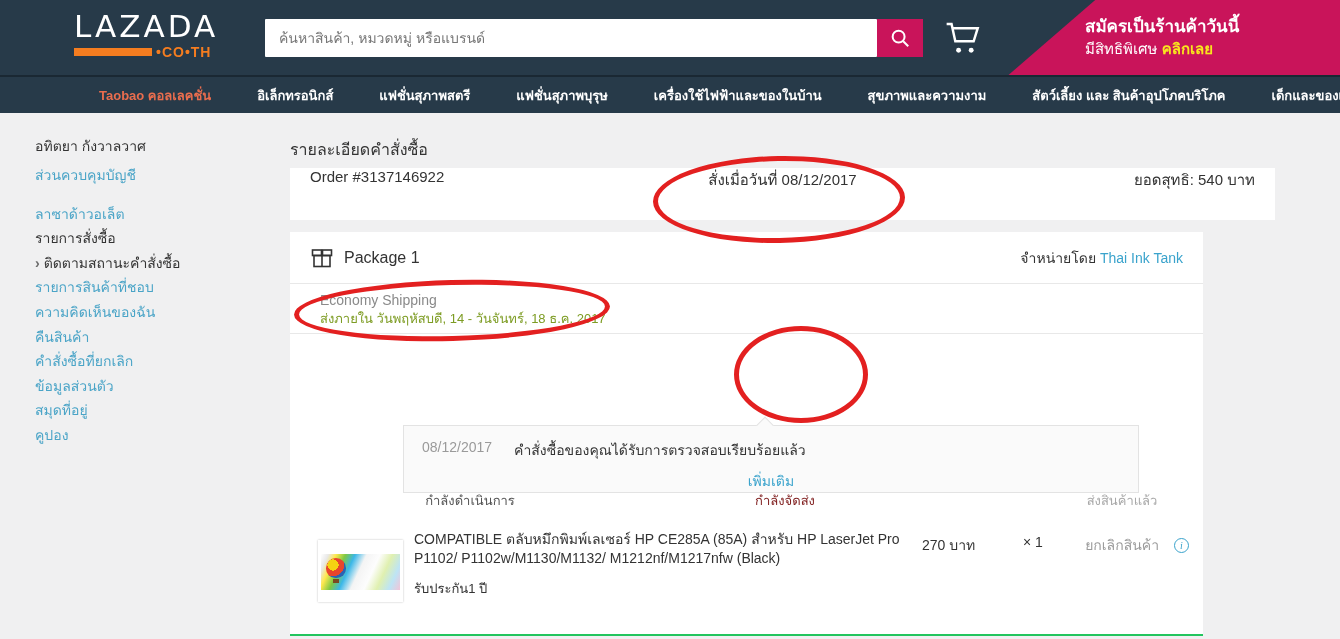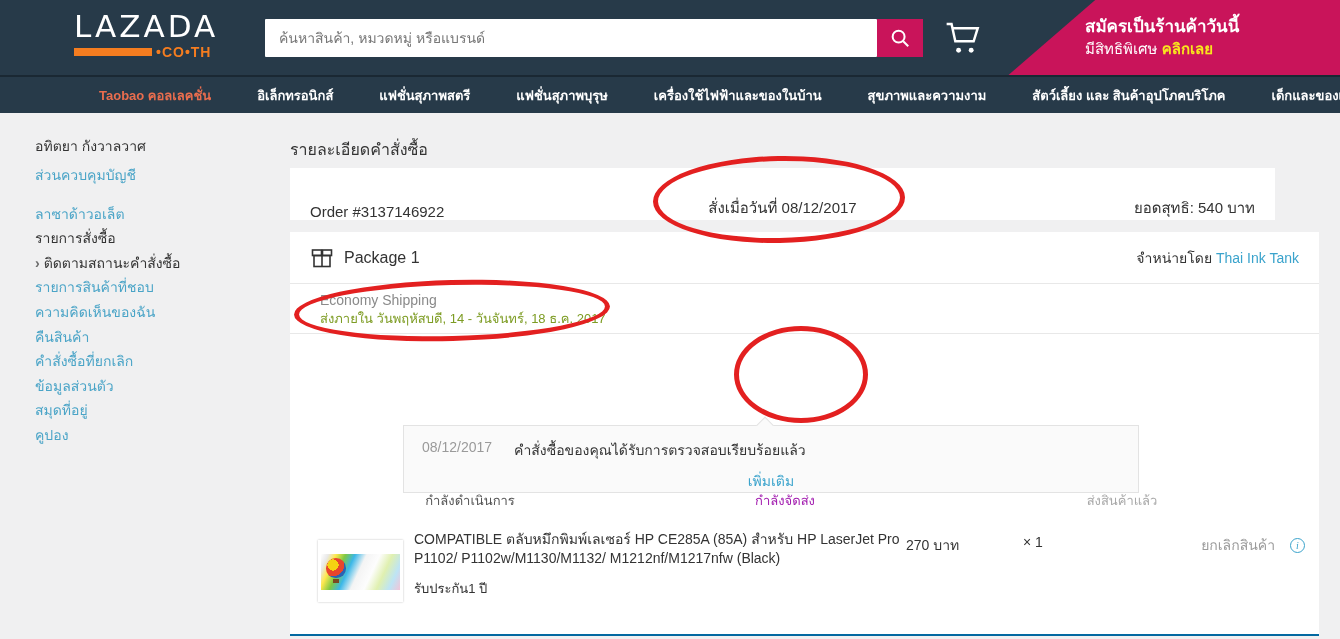--- a/index.html
+++ b/index.html
@@ -33,67 +33,67 @@
   .sidebar { position:absolute; left:35px; top:136px; width:240px; font-size:14px; }
   .side-user { color:#333; line-height:20px; margin-bottom:7px; }
   .side-link { display:block; color:#4aa4c7; text-decoration:none; line-height:24.6px; cursor:pointer; }
   .side-link.first { margin-bottom:14px; }
   .side-plain { color:#333; line-height:24.6px; }
   .side-active { color:#333; line-height:24.6px; cursor:pointer; }
   .side-active .chev { color:#6d6d6d; font-weight:bold; margin-right:4px; }
 
   
   .page-title { position:absolute; left:290px; top:137px; font-size:16px; color:#333; }
-  .order-panel { position:absolute; left:290px; top:168px; width:985px; height:52px; background:#fff; display:flex; align-items:flex-end; padding:0 20px; }
+  .order-panel { position:absolute; left:290px; top:168px; width:985px; height:52px; background:#fff; display:flex; align-items:flex-start; padding:0 20px; }
   .order-col { flex:1; font-size:15px; color:#333; }
   .order-col.center { text-align:center; }
   .order-col.right { text-align:right; }
 
-  .package-panel { position:absolute; left:290px; top:232px; width:1029px; height:404px; background:#fff; border-bottom:2px solid #0369a1;text-decoration:underline; }
+  .package-panel { position:absolute; left:290px; top:232px; width:913px; height:404px; background:#fff; border-bottom:2px solid #22c55e;text-decoration:underline; }
   .pkg-head { position:absolute; top:0; left:0; right:0; height:52px; border-bottom:1px solid #e8e8e8; display:flex; align-items:center; padding:0 20px; }
   .pkg-title { font-size:16px; color:#333; margin-left:10px; }
   .pkg-right { margin-left:auto; font-size:14px; color:#333; }
   .seller-link { color:#3aa3cc; text-decoration:none; cursor:pointer; }
 
   .ship-block { position:absolute; top:52px; left:0; right:0; height:50px; border-bottom:1px solid #e8e8e8; padding:7px 0 0 30px; }
   .ship-method { font-size:14px; color:#8a8a8a; line-height:19px; }
   .ship-eta { font-size:13px; color:#7d9c23; line-height:17px; }
 
   
   .tracker { position:absolute; top:102px; left:0; right:0; height:90px; }
   .seg { position:absolute; border-radius:3px; }
   .seg.done { left:180px; top:141px; width:315px; height:5px; background:#7d9c23; }
   .seg.todo { left:495px; top:142px; width:337px; height:4px; background:#e2e2e2; }
   .node-done { position:absolute; left:171px; top:134px; width:18px; height:18px; border-radius:50%; background:#7d9c23; }
   .node-current { position:absolute; left:481px; top:129px; width:28px; height:28px; border-radius:50%; background:#fff; border:7px solid #7d9c23; }
   .node-todo { position:absolute; left:825px; top:136px; width:14px; height:14px; border-radius:50%; background:#d9d9d9; }
   .step-label { position:absolute; top:156px; transform:translateX(-50%); font-size:13px; white-space:nowrap; }
   .step-label.s0 { left:180px; color:#555; }
-  .step-label.s1 { left:495px; color:#a21caf; }
+  .step-label.s1 { left:495px; color:#7f1d1d; }
   .step-label.s2 { left:832px; color:#a8a8a8; }
 
   
   .status-box { position:absolute; left:113px; top:193px; width:736px; height:68px; background:#fafafa; border:1px solid #e3e3e3; border-radius:0; }
   .status-caret { position:absolute; left:355px; top:-7px; width:12px; height:12px; background:#fafafa; border-left:1px solid #e3e3e3; border-top:1px solid #e3e3e3; transform:rotate(45deg); }
   .status-row { display:flex; padding:13px 18px 0 18px; font-size:14px; }
   .status-date { color:#9a9a9a; margin-right:22px; white-space:nowrap; }
   .status-msg { color:#333; }
   .status-more { display:block; text-align:center; margin-top:9px; color:#3aa3cc; font-size:14px; text-decoration:none; cursor:pointer; }
 
   
   .product-row { position:absolute; top:294px; left:0; right:0; height:100px; }
   .thumb { position:absolute; left:28px; top:14px; width:85px; height:62px; background:#fff; box-shadow:0 0 2px rgba(0,0,0,.25); cursor:pointer; overflow:hidden; }
   .thumb-stripes { position:absolute; left:3px; top:14px; right:3px; height:36px;
     background:linear-gradient(115deg,#fff 0%,#e8e8e8 8%,#ffe84d 16%,#7ec843 26%,#3bb7e8 36%,#f4f4f4 48%,#fdfdfd 62%,#e0f0b0 75%,#bde4f5 88%,#f2c4d8 100%); }
   .thumb-balloon { position:absolute; left:8px; top:18px; width:20px; height:20px;
     background:radial-gradient(circle at 35% 35%, #f5d312 0 30%, #e8452c 31% 60%, #2a63b5 61% 100%); border-radius:50% 50% 46% 46%; }
   .thumb-basket { position:absolute; left:15px; top:39px; width:6px; height:4px; background:#7a4a21; }
   .prod-title { position:absolute; left:124px; top:4px; width:490px; font-size:14px; color:#333; line-height:19px; cursor:pointer; }
   .prod-warranty { position:absolute; left:124px; top:52px; font-size:13px; color:#333; }
-  .prod-price { position:absolute; left:616px; top:8px; font-size:14px; color:#333; }
+  .prod-price { position:absolute; left:632px; top:8px; font-size:14px; color:#333; }
   .prod-qty { position:absolute; left:733px; top:8px; font-size:14px; color:#333; }
   .prod-cancel { position:absolute; right:14px; top:8px; font-size:14px; color:#9b9b9b; cursor:pointer; display:flex; align-items:center; gap:15px; }
   .info-icon { display:inline-flex; align-items:center; justify-content:center; width:15px; height:15px; border:1px solid #3aa3cc; border-radius:50%; color:#3aa3cc; font-size:10px; font-style:italic; font-family:"Liberation Serif",serif; }
 
   
   .ann { position:absolute; border:5px solid #e32020; border-radius:50%; pointer-events:none; z-index:20; background:transparent; }
   .ann1 { left:653px; top:156px; width:252px; height:87px; transform:rotate(-1deg); }
   .ann2 { left:294px; top:280px; width:316px; height:61px; transform:rotate(-1.5deg); }
   .ann3 { left:734px; top:326px; width:134px; height:97px; }
 

